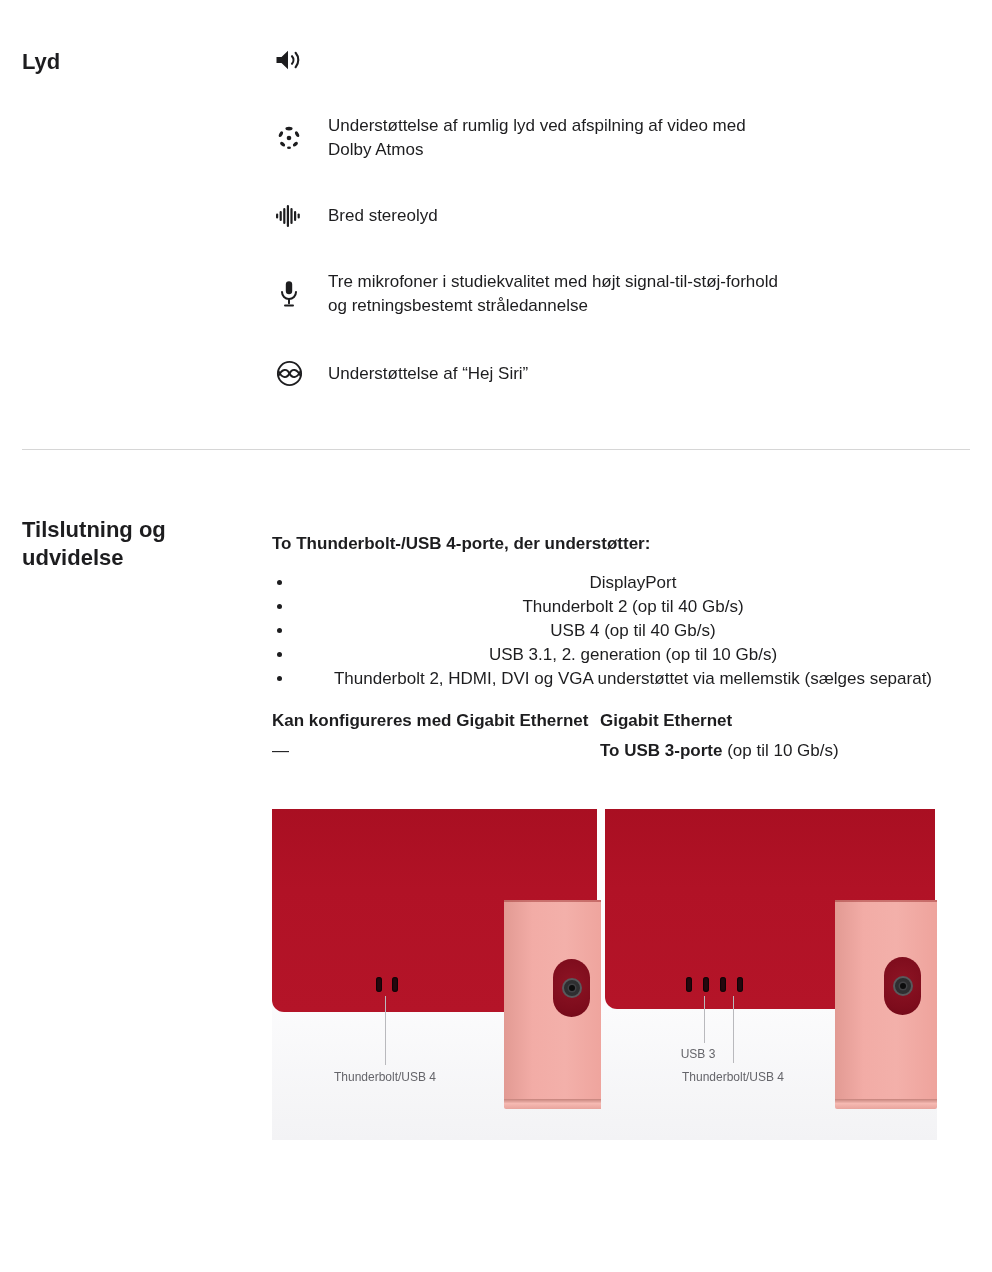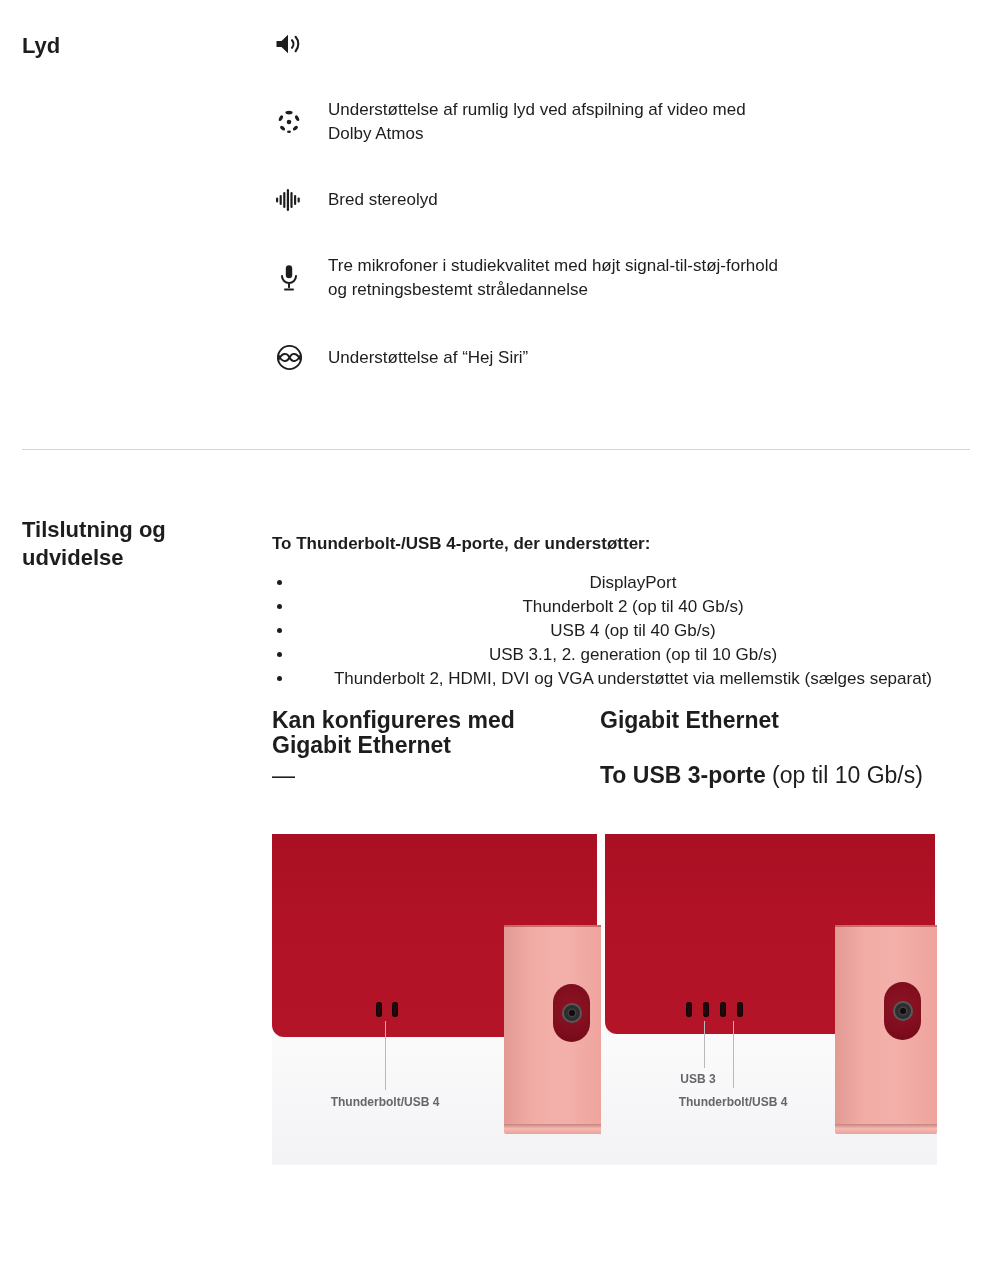--- a/index.html
+++ b/index.html
@@ -3,50 +3,50 @@
 <meta charset="utf-8">
 <style>
   html,body{margin:0;padding:0;background:#ffffff;}
   body{
     width:992px;height:1272px;
     font-family:"Liberation Sans","DejaVu Sans",sans-serif;
     color:#1d1d1f;
     -webkit-font-smoothing:antialiased;
     overflow:hidden;
   }
-  .page{padding:32px 22px 0 22px;width:948px;}
+  .page{padding:48px 22px 0 22px;width:948px;}
   .spec-section{display:flex;align-items:flex-start;}
   .col-left{width:250px;flex:0 0 250px;}
   .col-right{flex:1 1 auto;min-width:0;}
   h2.section-heading{
     margin:0;font-size:22px;line-height:28px;font-weight:bold;
     white-space:pre-line;letter-spacing:0;
   }
   
   .feature-row{display:flex;align-items:center;margin-bottom:42px;}
-  .feature-row:last-child{margin-bottom:16px;text-align:right;}
+  .feature-row:last-child{margin-bottom:0;text-align:right;}
   .feature-icon{
     width:34px;flex:0 0 34px;margin-right:22px;
     display:flex;align-items:center;justify-content:center;color:#1d1d1f;
   }
   .feature-text{
     margin:0;font-size:17px;line-height:24px;white-space:pre-line;
   }
   .divider{
     border:none;border-top:1px solid #d6d6d6;height:0;
     margin:62px 0 66px 0;
   }
   .bold{font-weight:bold;}
   .ports-intro{margin:16px 0 0 0;font-size:17px;line-height:24px;font-weight:bold;}
   ul.ports-list{margin:15px 0 0 0;padding-left:22px;text-align:center;}
   ul.ports-list li{font-size:17px;line-height:24px;margin:0;padding-left:2px;}
   .jack-line{margin:22px 0 0 0;font-size:17px;line-height:25px;font-weight:bold;}
   .eth-grid{
     display:grid;grid-template-columns:328px auto;row-gap:5px;
-    margin-top:17px;font-size:23px;line-height:25px;
+    margin-top:17px;font-size:17px;line-height:25px;
   }
   
   .ports-figure{
     position:relative;margin:46px 0 0 0;width:665px;height:331px;
     background:linear-gradient(180deg,#fefefe 0%,#fcfcfd 55%,#f3f3f5 100%);
   }
   .photo{position:absolute;top:0;height:331px;overflow:hidden;}
   .photo-left{left:0;width:329px;}
   .photo-right{left:333px;width:332px;}
   .imac-panel{
@@ -85,21 +85,21 @@
     content:"";position:absolute;left:5px;top:5px;width:6px;height:6px;
     border-radius:50%;background:#0c0c0d;box-shadow:0 0 0 1.5px #414144;
   }
   .port{
     position:absolute;top:168px;width:6px;height:15px;border-radius:3px;
     background:#24080e;box-shadow:inset 0 0 1px 1px rgba(0,0,0,.6);
   }
   .callout-line{position:absolute;width:1px;background:#b9b9bd;}
   .callout-label{
     position:absolute;transform:translateX(-50%);
-    font-size:12px;line-height:14px;color:#65656a;white-space:nowrap;font-weight:bold;
+    font-size:12px;line-height:14px;color:#65656a;white-space:nowrap;
   }
 </style>
 </head>
 <body>
 
 <main class="page">
 
   <section class="spec-section">
     <div class="col-left">
       <h2 class="section-heading">Lyd</h2>

